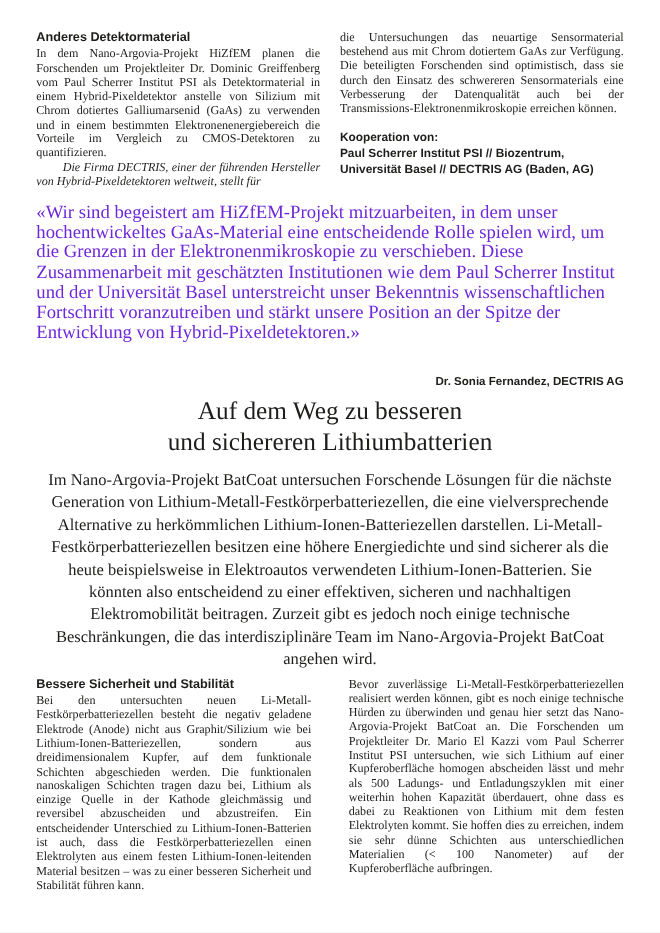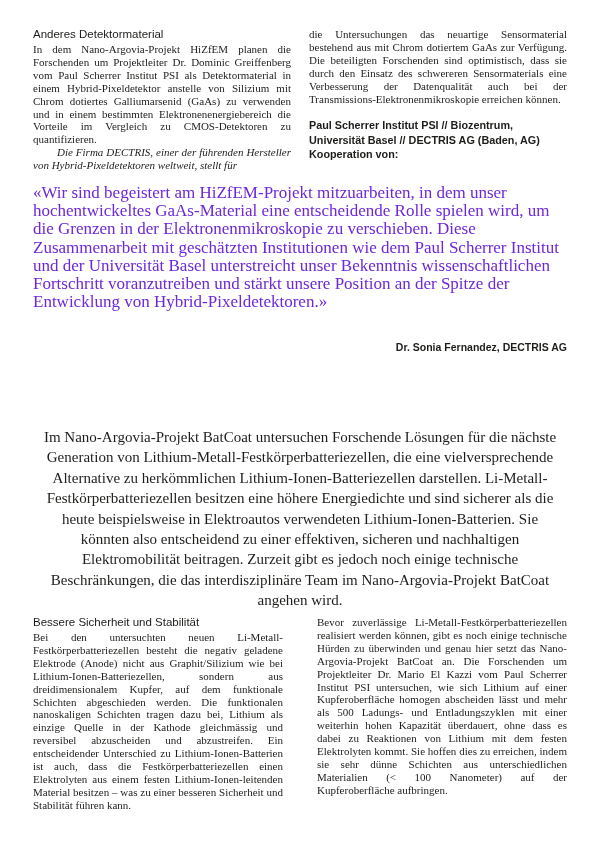--- a/index.html
+++ b/index.html
@@ -15,21 +15,21 @@
     overflow: hidden;
   }
   .abs { position: absolute; left: 33px; right: 33px; }
 
   
   .top-section { top: 28px; display: flex; gap: 18px; }
   .bottom-section { top: 616px; display: flex; gap: 34px; }
   .col { flex: 1 1 0; min-width: 0; }
   .col-heading {
     font-family: "Liberation Sans", sans-serif;
-    font-weight: normal;
+    font-weight: bold;
     font-size: 11.5px;
     line-height: 13px;
     margin: 0 0 2px 0;
     color: #1d1d1b;
   }
   .body-text {
     font-size: 11px;
     line-height: 12.9px;
     text-align: justify;
     margin: 0;
@@ -100,29 +100,33 @@
 
   <div class="abs top-section">
     <div class="col">
       <h3 class="col-heading">Anderes Detektormaterial</h3>
       <p class="body-text" lang="de">In dem Nano-Argovia-Projekt HiZfEM planen die Forschenden um Projektleiter Dr. Dominic Greiffenberg vom Paul Scherrer Institut PSI als Detektormaterial in einem Hybrid-Pixeldetektor anstelle von Silizium mit Chrom dotiertes Galliumarsenid (GaAs) zu verwenden und in einem bestimmten Elektronenenergiebereich die Vorteile im Vergleich zu CMOS-Detektoren zu quantifizieren.</p>
       <p class="body-text indent" lang="de">Die Firma DECTRIS, einer der führenden Hersteller von Hybrid-Pixeldetektoren weltweit, stellt für</p>
     </div>
     <div class="col">
       <p class="body-text" lang="de">die Untersuchungen das neuartige Sensormaterial bestehend aus mit Chrom dotiertem GaAs zur Verfügung. Die beteiligten Forschenden sind optimistisch, dass sie durch den Einsatz des schwereren Sensormaterials eine Verbesserung der Datenqualität auch bei der Transmissions-Elektronenmikroskopie erreichen können.</p>
       <div class="coop">
+        <div>Kooperation von:</div>
         <div>Paul Scherrer Institut PSI // Biozentrum, Universität Basel // DECTRIS AG (Baden, AG)</div>
-        <div>Kooperation von:</div>
       </div>
     </div>
   </div>
 
   <div class="abs quote" lang="de">«Wir sind begeistert am HiZfEM-Projekt mitzuarbeiten, in dem unser hochentwickeltes GaAs-Material eine entscheidende Rolle spielen wird, um die Grenzen in der Elektronenmikroskopie zu verschieben. Diese Zusammenarbeit mit geschätzten Institutionen wie dem Paul Scherrer Institut und der Universität Basel unterstreicht unser Bekenntnis wissenschaftlichen Fortschritt voranzutreiben und stärkt unsere Position an der Spitze der Entwicklung von Hybrid-Pixeldetektoren.»</div>
   <div class="abs quote-attr">Dr. Sonia Fernandez, DECTRIS AG</div>
 
+  <h1 class="abs article-title">
+    <span>Auf dem Weg zu besseren</span><br>
+    <span>und sichereren Lithiumbatterien</span>
+  </h1>
 
   <p class="abs intro" lang="de">Im Nano-Argovia-Projekt BatCoat untersuchen Forschende Lösungen für die nächste Generation von Lithium-Metall-Festkörperbatteriezellen, die eine vielversprechende Alternative zu herkömmlichen Lithium-Ionen-Batteriezellen darstellen. Li-Metall-Festkörperbatteriezellen besitzen eine höhere Energiedichte und sind sicherer als die heute beispielsweise in Elektroautos verwendeten Lithium-Ionen-Batterien. Sie könnten also entscheidend zu einer effektiven, sicheren und nachhaltigen Elektromobilität beitragen. Zurzeit gibt es jedoch noch einige technische Beschränkungen, die das interdisziplinäre Team im Nano-Argovia-Projekt BatCoat angehen wird.</p>
 
   <div class="abs bottom-section">
     <div class="col">
       <h3 class="col-heading">Bessere Sicherheit und Stabilität</h3>
       <p class="body-text" lang="de">Bei den untersuchten neuen Li-Metall-Festkörperbatteriezellen besteht die negativ geladene Elektrode (Anode) nicht aus Graphit/Silizium wie bei Lithium-Ionen-Batteriezellen, sondern aus dreidimensionalem Kupfer, auf dem funktionale Schichten abgeschieden werden. Die funktionalen nanoskaligen Schichten tragen dazu bei, Lithium als einzige Quelle in der Kathode gleichmässig und reversibel abzuscheiden und abzustreifen. Ein entscheidender Unterschied zu Lithium-Ionen-Batterien ist auch, dass die Festkörperbatteriezellen einen Elektrolyten aus einem festen Lithium-Ionen-leitenden Material besitzen – was zu einer besseren Sicherheit und Stabilität führen kann.</p>
     </div>
     <div class="col">
       <p class="body-text" lang="de">Bevor zuverlässige Li-Metall-Festkörperbatteriezellen realisiert werden können, gibt es noch einige technische Hürden zu überwinden und genau hier setzt das Nano-Argovia-Projekt BatCoat an. Die Forschenden um Projektleiter Dr. Mario El Kazzi vom Paul Scherrer Institut PSI untersuchen, wie sich Lithium auf einer Kupferoberfläche homogen abscheiden lässt und mehr als 500 Ladungs- und Entladungszyklen mit einer weiterhin hohen Kapazität überdauert, ohne dass es dabei zu Reaktionen von Lithium mit dem festen Elektrolyten kommt. Sie hoffen dies zu erreichen, indem sie sehr dünne Schichten aus unterschiedlichen Materialien (&lt; 100 Nanometer) auf der Kupferoberfläche aufbringen.</p>

